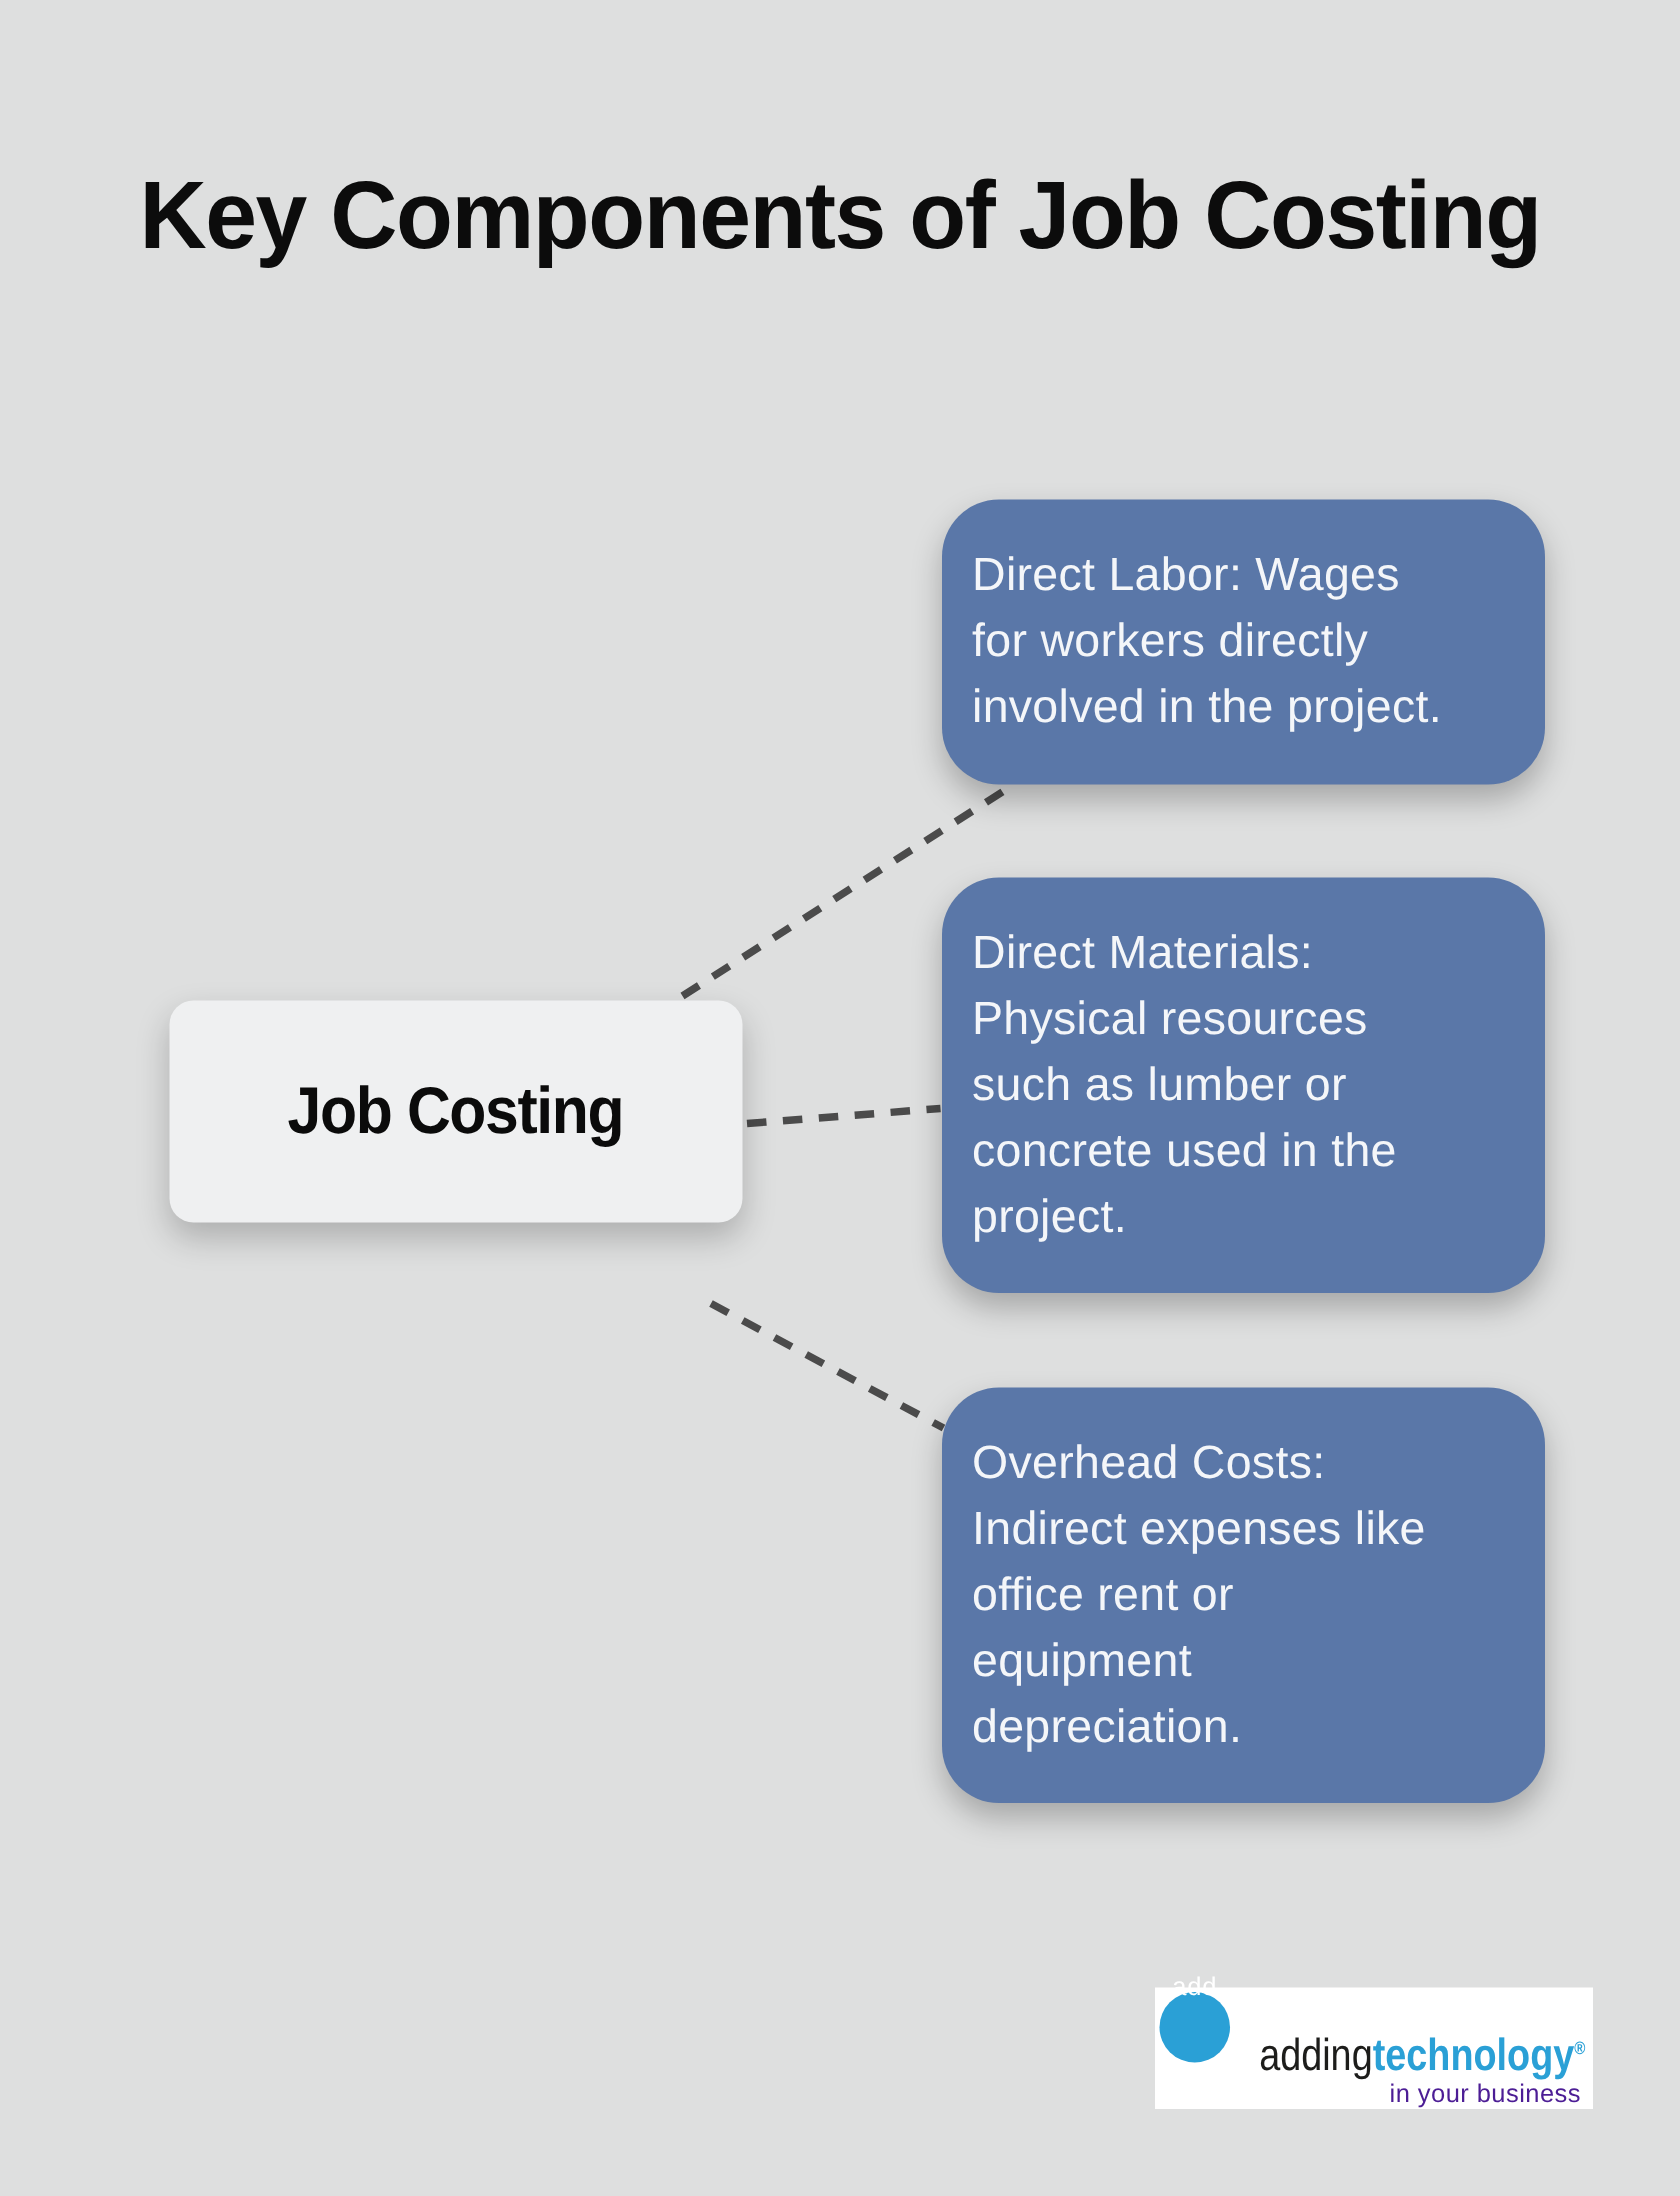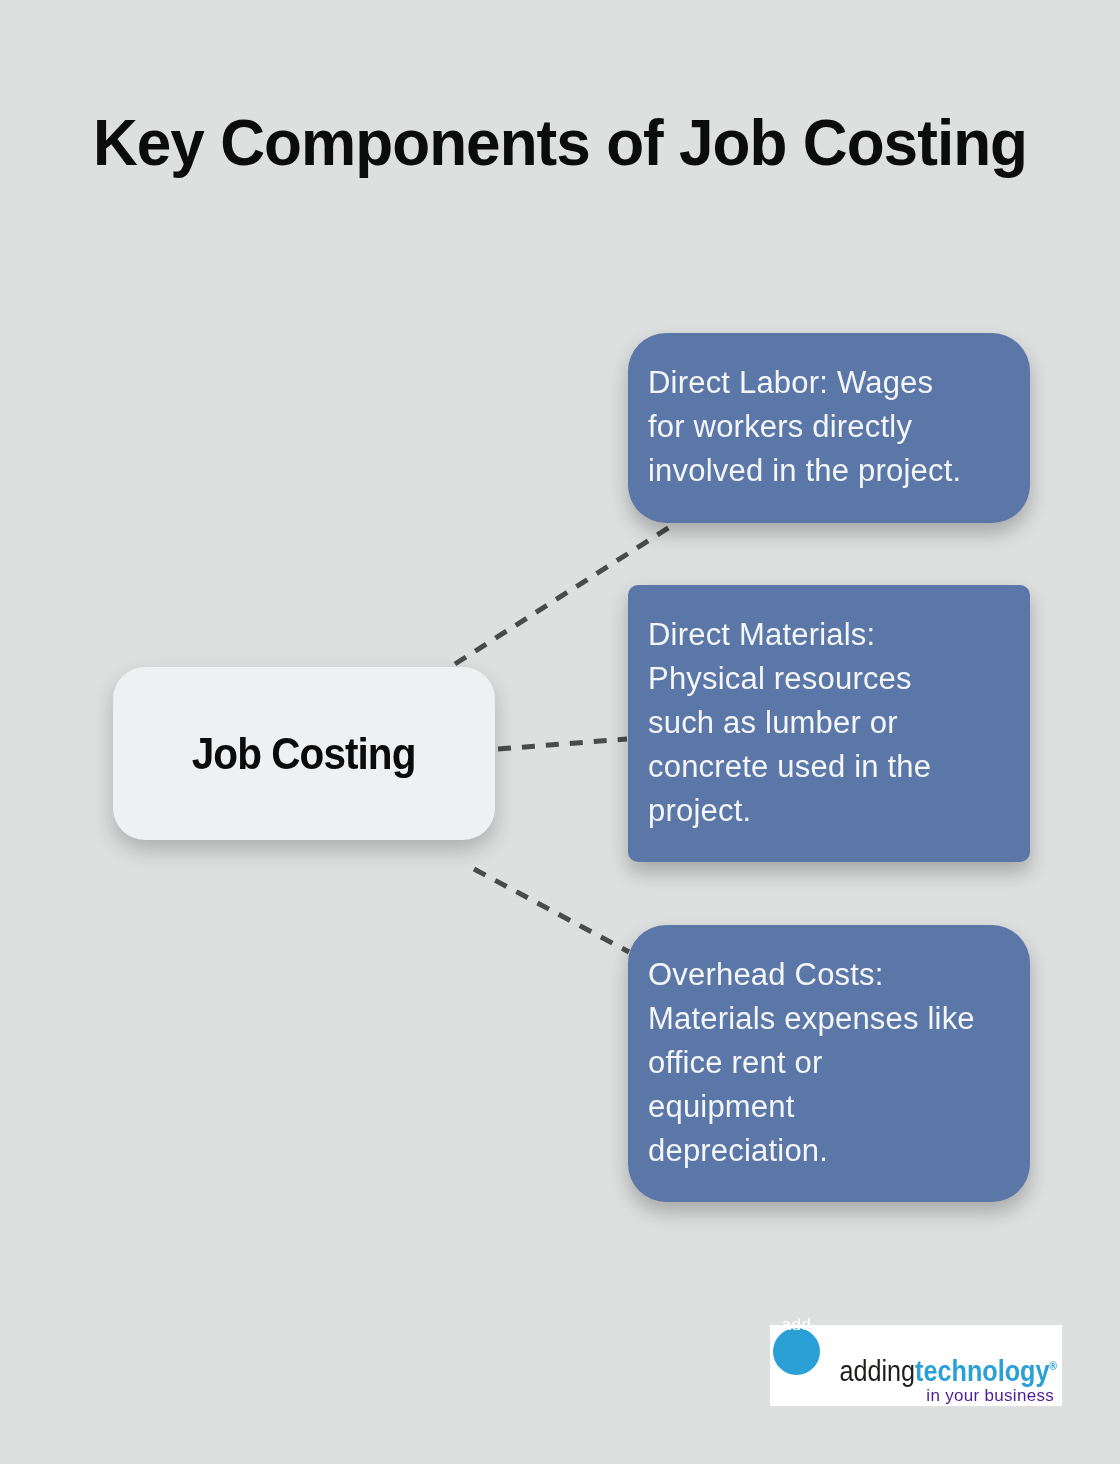--- a/index.html
+++ b/index.html
@@ -39,23 +39,23 @@
   }
   .connector {
     stroke: var(--connector);
     stroke-width: 5;
     stroke-dasharray: 13 11;
     fill: none;
   }
   .center-node {
     position: absolute;
     left: 113px; top: 667px;
-    width: 382px; height: 173px;
+    width: 382px; height: 148px;
     background: var(--node-bg);
-    border-radius: 32px;
+    border-radius: 16px;
     box-shadow: 0 10px 22px rgba(0,0,0,0.22);
     display: flex;
     align-items: center;
     justify-content: center;
   }
   .center-node-label {
     font-size: 44px;
     font-weight: 700;
     letter-spacing: -1px;
     color: #0b0b0b;
@@ -64,21 +64,21 @@
   .branch-box {
     position: absolute;
     left: 628px;
     width: 402px;
     background: var(--branch-bg);
     border-radius: 38px;
     box-shadow: 0 10px 20px rgba(0,0,0,0.25);
     padding: 28px 20px;
   }
   .branch-1 { top: 333px; height: 190px; }
-  .branch-2 { top: 585px; height: 277px; border-radius: 10px; }
+  .branch-2 { top: 585px; height: 277px; }
   .branch-3 { top: 925px; height: 277px; }
   .branch-text {
     white-space: pre-line;
     font-size: 31px;
     line-height: 44px;
     font-weight: 400;
     color: var(--branch-text);
     letter-spacing: 0.2px;
   }
   .logo {
@@ -154,21 +154,21 @@
   <div class="branch-box branch-2">
     <p class="branch-text">Direct Materials:
 Physical resources
 such as lumber or
 concrete used in the
 project.</p>
   </div>
 
   <div class="branch-box branch-3">
     <p class="branch-text">Overhead Costs:
-Materials expenses like
+Indirect expenses like
 office rent or
 equipment
 depreciation.</p>
   </div>
 
   <div class="logo">
     <div class="logo-badge">
       <span class="badge-add">add</span>
       <span class="badge-tech">tech</span>
     </div>

